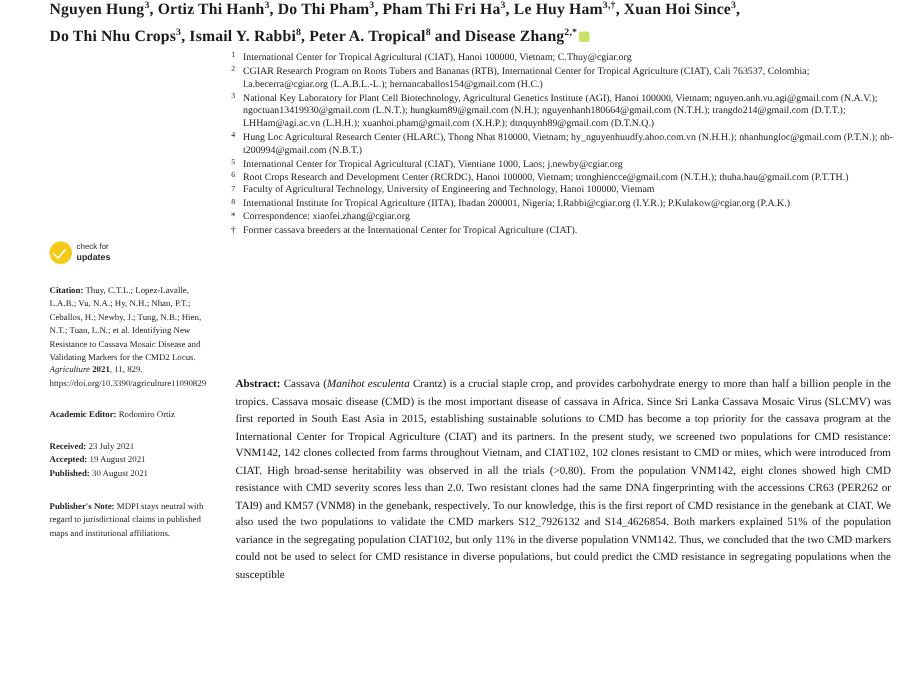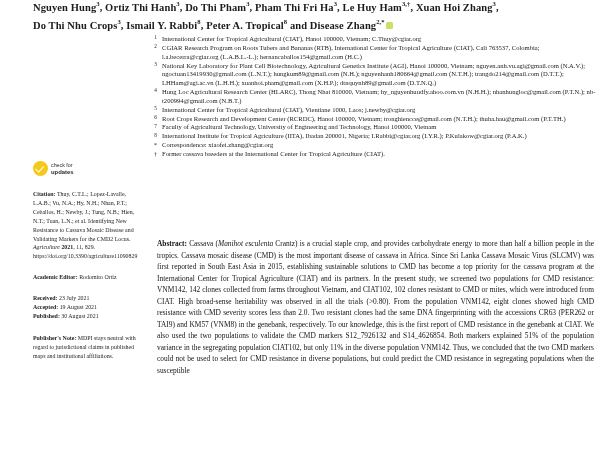--- a/index.html
+++ b/index.html
@@ -146,21 +146,21 @@
   .editor {
     margin-bottom: 12px;
   }
   .dates { margin-bottom: 13px; }
   .dates div { display: block; }
 
   
   .abstract {
     position: absolute;
     left: 157px;
-    top: 238px;
+    top: 250px;
     width: 437px;
     font-size: 7.4px;
     line-height: 11.55px;
     text-align: justify;
     color: #141414;
   }
   .abstract b { font-weight: bold; }
   .abstract i { font-style: italic; }
 </style>
 </head>
@@ -168,21 +168,21 @@
 
 <div class="page">
 
   <div class="authors">
     <div>
       <span>Nguyen Hung</span><span class="sup">3</span>,
       <span>Ortiz Thi Hanh</span><span class="sup">3</span>,
       <span>Do Thi Pham</span><span class="sup">3</span>,
       <span>Pham Thi Fri Ha</span><span class="sup">3</span>,
       <span>Le Huy Ham</span><span class="sup">3,†</span>,
-      <span>Xuan Hoi Zhang</span><span class="sup">3</span>,
+      <span>Xuan Hoi Since</span><span class="sup">3</span>,
     </div>
     <div>
       <span>Do Thi Nhu Crops</span><span class="sup">3</span>,
       <span>Ismail Y. Rabbi</span><span class="sup">8</span>,
       <span>Peter A. Tropical</span><span class="sup">8</span>
       and <span>Disease Zhang</span><span class="sup">2,*</span><span class="orcid"></span>
     </div>
   </div>
 
   <div class="affiliations">

